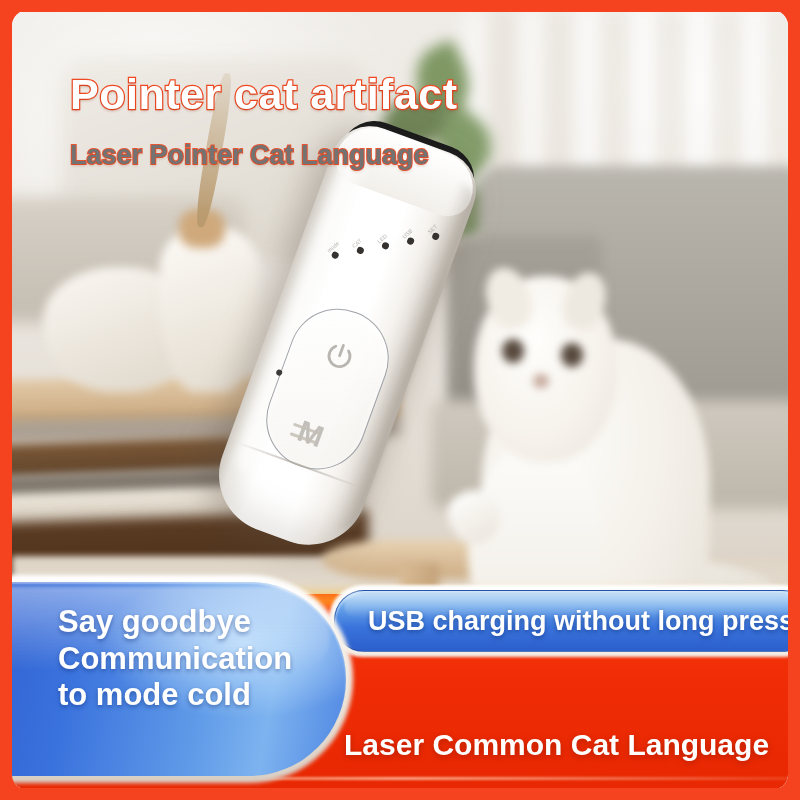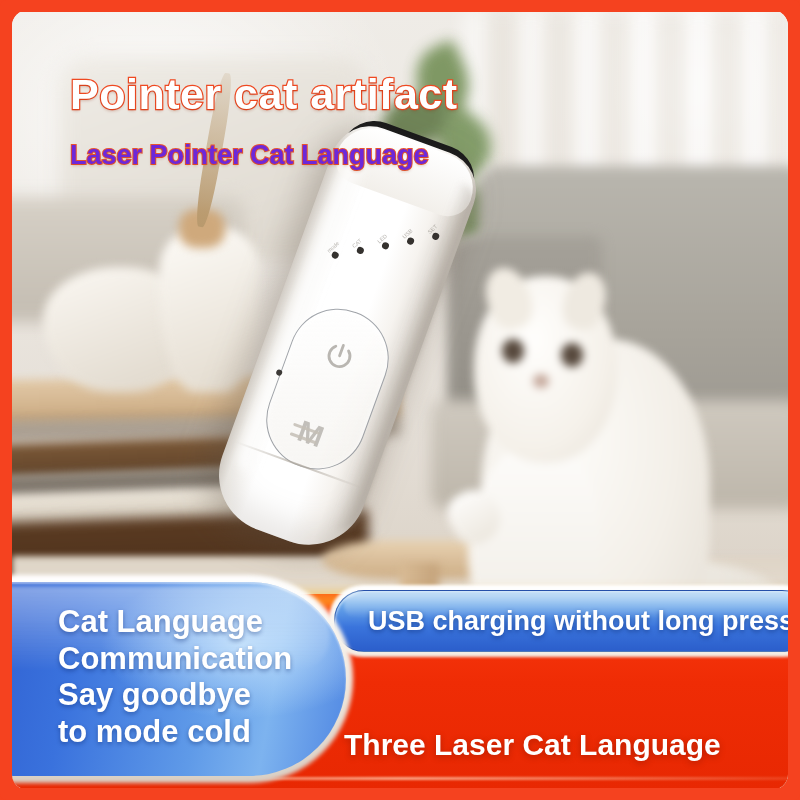--- a/index.html
+++ b/index.html
@@ -299,21 +299,21 @@
   .headline{
     position:absolute;left:58px;top:60px;
     font-size:43px;font-weight:700;color:#ffffff;
     letter-spacing:.5px;
     -webkit-text-stroke:2.4px #f04a22;
     paint-order:stroke fill;
     text-shadow:0 2px 3px rgba(140,40,10,.28);
   }
   .subhead{
     position:absolute;left:58px;top:130px;
-    font-size:27px;font-weight:700;color:#6d28d9;
+    font-size:27px;font-weight:700;color:#737373;
     -webkit-text-stroke:2px #ea5530;
     paint-order:stroke fill;
     text-shadow:0 2px 3px rgba(140,40,10,.22);
   }
 
   
   .red-band{
     position:absolute;left:0;bottom:0;width:100%;height:196px;
     background:linear-gradient(180deg,#fb3b10 0%,#ef2c05 45%,#e82802 100%);
   }
@@ -485,36 +485,35 @@
       <div class="dash d2"></div>
     </div>
 
     <div class="headline">Pointer cat artifact</div>
     <div class="subhead">Laser Pointer Cat Language</div>
 
     <div class="red-band">
       <div class="red-band-glow"></div>
       <div class="red-band-line"></div>
     </div>
-    <div class="band-title">Three Laser Cat Language</div>
+    <div class="band-title">Laser Common Cat Language</div>
 
     <div class="usb-pill-wrap">
       <div class="usb-pill-halo"></div>
       <div class="usb-pill"></div>
       <div class="usb-pill-sheen"></div>
       <div class="usb-pill-text">USB charging without long press</div>
     </div>
 
     <div class="blue-pill-wrap">
       <div class="blue-pill-halo"></div>
       <div class="blue-pill"></div>
       <div class="blue-pill-sheen"></div>
       <div class="blue-pill-text">
-        <div>Cat Language</div>
+        <div>Say goodbye</div>
         <div>Communication</div>
-        <div>Say goodbye</div>
         <div>to mode cold</div>
       </div>
     </div>
   </div>
 
   <div class="frame"></div>
 </div>
 
 </body></html>

